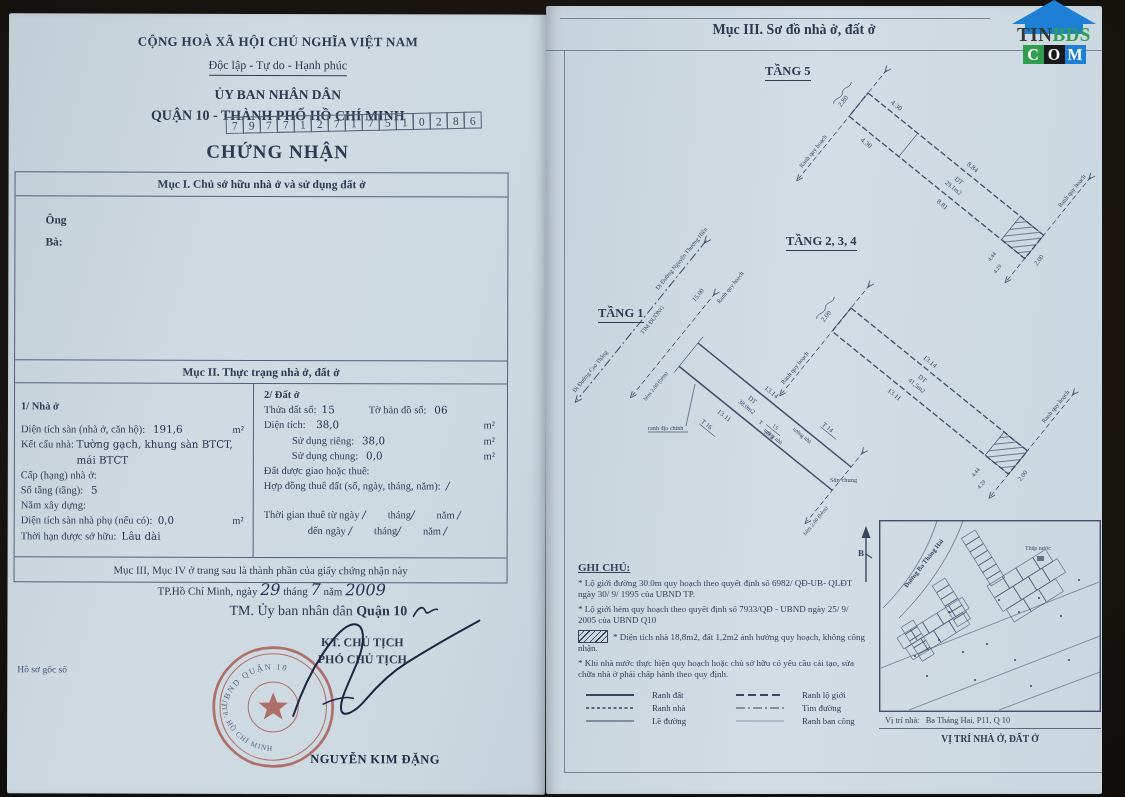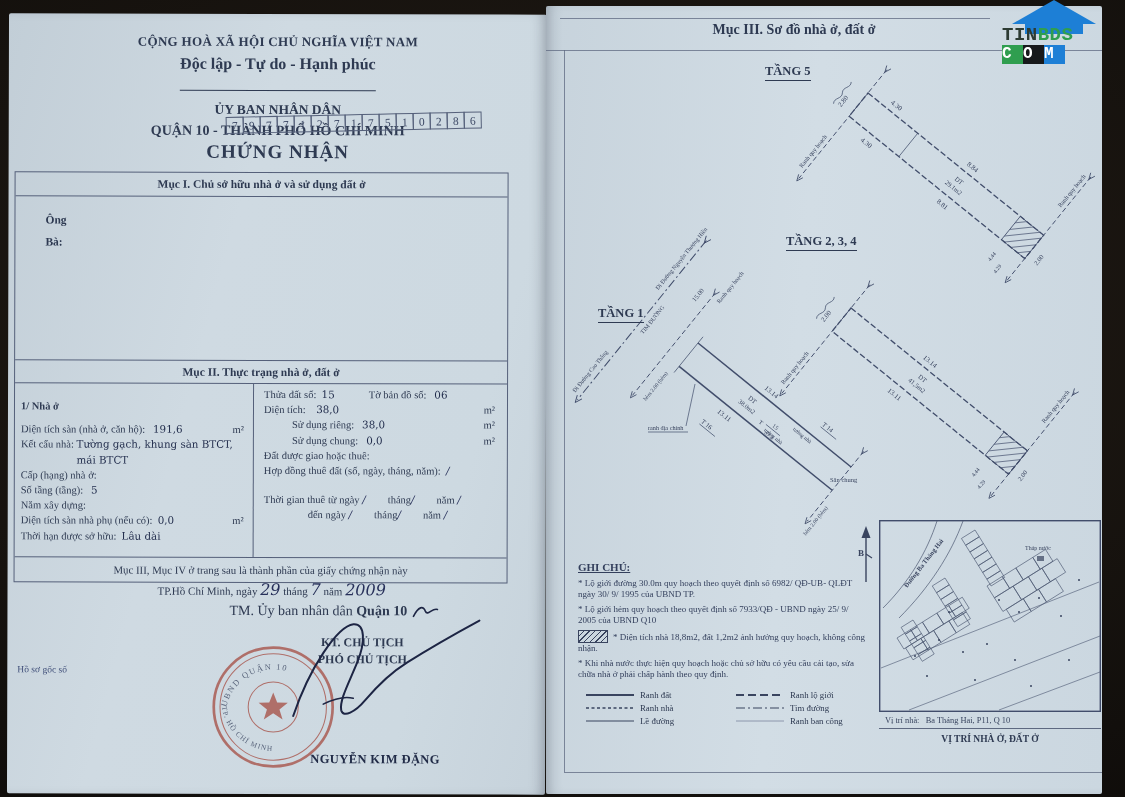--- a/index.html
+++ b/index.html
@@ -12,21 +12,21 @@
     background:linear-gradient(105deg,#c2ced7 0%,#cfdae2 38%,#cdd9e1 78%,#c6d2db 100%);
     box-shadow:inset -10px 0 14px -8px rgba(20,25,40,.35);transform:rotate(.15deg)}
   #right-page{left:546px;top:6px;width:556px;height:788px;
     background:linear-gradient(95deg,#c7d3dc 0%,#d2dde5 45%,#cbd7e0 100%);
     box-shadow:inset 10px 0 14px -8px rgba(20,25,40,.3)}
   .abs{position:absolute}
   .b{font-weight:bold}
   
   .nat{left:0;right:0;top:18px;text-align:center;line-height:1.5}
   .nat .l1{font-size:13px;font-weight:bold;letter-spacing:.3px}
-  .nat .l2{font-size:16px;font-weight:bold;display:inline-block;border-bottom:1px solid #2e3a52;padding-bottom:14px}
+  .nat .l2{font-size:12px;font-weight:normal;display:inline-block;border-bottom:1px solid #2e3a52;padding-bottom:1px}
   .nat .l3{font-size:13.5px;font-weight:bold;margin-top:9px}
   .nat .l4{font-size:14px;font-weight:bold}
   #serial{left:218px;top:100px;display:flex;transform:rotate(-1.4deg)}
   #serial .cell{width:18px;height:17px;border:1px solid #55607a;margin-left:-1px;
     font-size:11.5px;text-align:center;line-height:16px;color:#3a4663}
   #cert-title{left:0;right:0;top:127px;text-align:center;font-size:19px;font-weight:bold;letter-spacing:1px}
   #doc-table{left:6px;top:158px;width:494px;border:1.2px solid #55607a}
   .trow{border-top:1px solid #55607a}
   .trow:first-child{border-top:none}
   .sec-head{height:23px;text-align:center;font-size:11.5px;font-weight:bold;line-height:22px}
@@ -63,33 +63,33 @@
   .solidw{stroke-width:1.5}
   .dashA{stroke-width:.9;stroke-dasharray:5,3}
   .dashdot{stroke-width:1;stroke-dasharray:9,3,2,3}
   .thin{stroke-width:.7}
   #ghichu{left:32px;top:556px;width:288px;font-size:9px;line-height:11.5px;color:#333f5c}
   #ghichu .gtitle{font-size:11px;font-weight:bold;text-decoration:underline;margin-bottom:4px}
   #ghichu p{margin-bottom:3px}
   .swatch{display:inline-block;width:30px;height:13px;border:1px solid #39445f;vertical-align:-3px;margin-right:5px;
     background:repeating-linear-gradient(135deg,transparent 0 3px,#39445f 3px 4px)}
   #legend{left:40px;top:684px;width:300px;display:grid;grid-template-columns:150px 150px;grid-row-gap:3px;font-size:8.8px}
-  .lgitem{display:flex;align-items:center;gap:6px}
+  .lgitem{display:flex;align-items:center;gap:18px}
   .lg-s2{stroke:#39445f;stroke-width:2.2}
   .lg-db{stroke:#39445f;stroke-width:2.2;stroke-dasharray:8,4}
   .lg-dot{stroke:#39445f;stroke-width:1.3;stroke-dasharray:3,2.5}
   .lg-dd{stroke:#39445f;stroke-width:1.2;stroke-dasharray:9,3,2,3}
   .lg-s1{stroke:#39445f;stroke-width:1.1}
   .lg-th{stroke:#7b86a0;stroke-width:.8}
   #map-box{left:333px;top:514px;width:222px;height:192px}
   #north{left:312px;top:518px}
   #map-caption{left:333px;top:708px;width:222px;font-size:8.4px;border-bottom:1px solid #5d6880;padding:2px 0 3px 6px;color:#38445f}
   #map-title{left:333px;top:728px;width:222px;text-align:center;font-size:9.5px;font-weight:bold}
   
-  #logo{left:1002px;top:0;width:104px;height:70px;font-family:Liberation Mono, monospace;}
+  #logo{left:1002px;top:0;width:104px;height:70px;font-family:Liberation Serif, serif;text-align:center}
   #logo .roof{width:0;height:0;margin:0 auto;border-left:42px solid transparent;border-right:42px solid transparent;border-bottom:24px solid #1d7fd6;position:relative}
   #logo .body-strip{width:58px;height:10px;background:#1d7fd6;margin:0 auto}
   #logo .r1{font-size:19px;font-weight:bold;letter-spacing:.5px;line-height:18px;margin-top:-8px;position:relative}
   #logo .tin{color:#2d3b33}
   #logo .bds{color:#2f9e4f}
   #logo .r2{line-height:18px;margin-top:1px}
   #logo .bx{display:inline-block;width:21px;height:19px;font-size:16px;font-weight:bold;color:#fff;line-height:19px}
   #logo .bg-g{background:#2f9e4f}
   #logo .bg-k{background:#17191b}
   #logo .bg-b{background:#1d7fd6}
@@ -144,20 +144,21 @@
               <span class="lab">Cấp (hạng) nhà ở:</span>
             </div>
           <div class="rowline"><span class="lab">Số tầng (tầng):</span>&nbsp;&nbsp;&nbsp;<span class="val">5</span></div>
           <div class="rowline">
               <span class="lab">Năm xây dựng:</span>
             </div>
           <div class="rowline"><span class="lab">Diện tích sàn nhà phụ (nếu có):</span>&nbsp;&nbsp;<span class="val">0,0</span><span class="unit">m²</span></div>
           <div class="rowline"><span class="lab">Thời hạn được sở hữu:</span>&nbsp;&nbsp;<span class="val">Lâu dài</span></div>
         </div>
         <div id="col-land">
+          <div class="b">2/ Đất ở</div>
           <div class="rowline"><span class="lab">Thửa đất số:</span>&nbsp;&nbsp;<span class="val">15</span><span style="margin-left:34px" class="lab">Tờ bản đồ số:</span>&nbsp;&nbsp;&nbsp;<span class="val">06</span></div>
           <div class="rowline"><span class="lab">Diện tích:</span>&nbsp;&nbsp;&nbsp;&nbsp;<span class="val">38,0</span><span class="unit">m²</span></div>
           <div class="rowline" style="padding-left:28px"><span class="lab">Sử dụng riêng:</span>&nbsp;&nbsp;&nbsp;<span class="val">38,0</span><span class="unit">m²</span></div>
           <div class="rowline" style="padding-left:28px"><span class="lab">Sử dụng chung:</span>&nbsp;&nbsp;&nbsp;<span class="val">0,0</span><span class="unit">m²</span></div>
           <div class="rowline">
               <span class="lab">Đất được giao hoặc thuê:</span>
             </div>
           <div class="rowline"><span class="lab">Hợp đồng thuê đất (số, ngày, tháng, năm):</span>&nbsp;&nbsp;<span class="hand">/</span></div>
           <div style="height:14px"></div>
           <div class="rowline"><span class="lab">Thời gian thuê từ ngày</span>&nbsp;<span class="hand">/</span><span style="margin-left:22px">tháng</span><span class="hand">/</span><span style="margin-left:22px">năm</span>&nbsp;<span class="hand">/</span></div>

